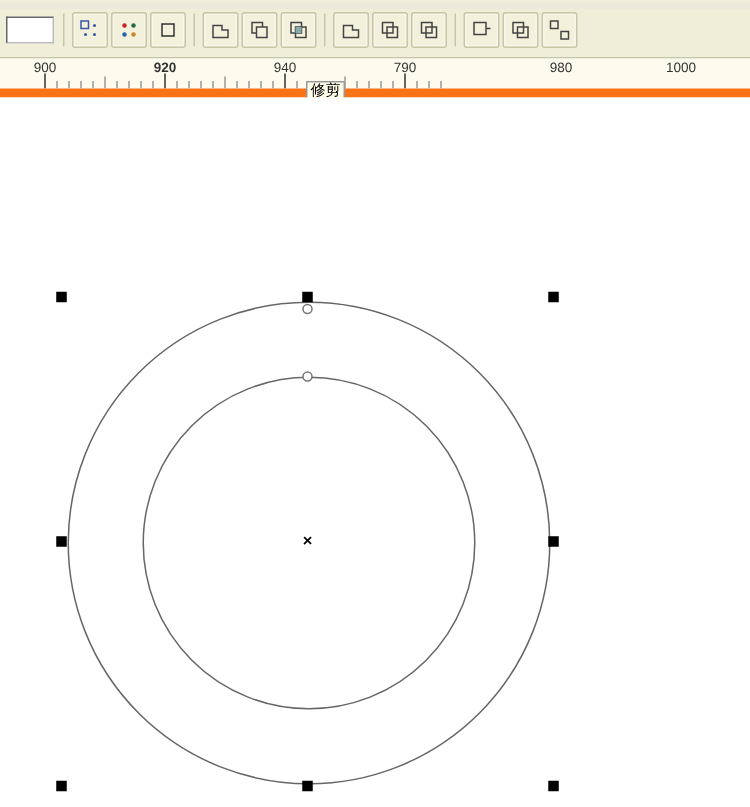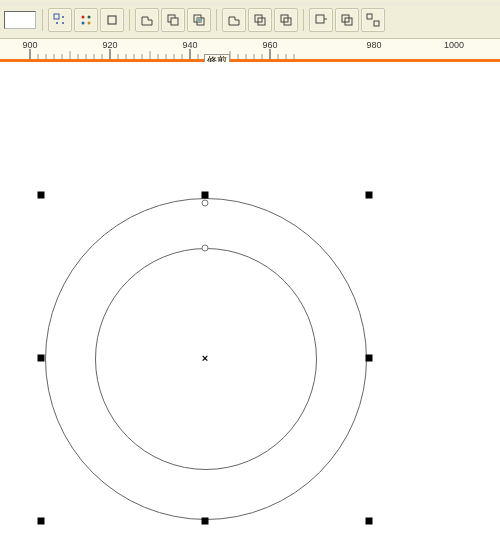--- a/index.html
+++ b/index.html
@@ -61,21 +61,21 @@
     padding: 0 2px;
     margin: 0 2px;
     width: 26px;
   }
 
   
   .ruler-wrap {
     position: relative;
     height: 20px;
     background: #fdfbed;
-    border-bottom: 3px solid #f97316;
+    border-bottom: 6px solid #f97316;
     padding-left: 40px;
   }
   .ruler {
     position: absolute;
     top: 0;
     left: 0;
     right: 0;
     height: 20px;
   }
   .ruler-label {
@@ -290,23 +290,23 @@
         <line x1="542" x2="542" y1="15" y2="20" stroke="#999"></line>
         <line x1="550" x2="550" y1="12" y2="20" stroke="#999"></line>
         <line x1="558" x2="558" y1="15" y2="20" stroke="#999"></line>
         <line x1="566" x2="566" y1="15" y2="20" stroke="#999"></line>
         <line x1="574" x2="574" y1="15" y2="20" stroke="#999"></line>
         <line x1="582" x2="582" y1="15" y2="20" stroke="#999"></line>
       </g>
   </svg>
   <div id="ruler-labels">
       <div class="ruler-label" style="left: 30px;">900</div>
-      <div class="ruler-label" style="left: 110px;">920</div>
+      <div class="ruler-label" style="left: 110px; font-weight: bold;">920</div>
       <div class="ruler-label" style="left: 190px; text-align: right;">940</div>
-      <div class="ruler-label" style="left: 270px;">960</div>
+      <div class="ruler-label" style="left: 270px;">790</div>
       <div class="ruler-label" style="left: 350px; margin-left: 24px;">980</div>
       <div class="ruler-label" style="left: 454px;">1000</div>
       <div class="ruler-label" style="left: 510px;">1020</div>
     </div>
   <div class="ruler-tip" style="left: 204px;">修剪</div>
 </div>
 
 <div class="canvas">
   <div id="shapes">
       <div class="circle" style="left: 45px; top: 136px; width: 320px; height: 320px;"></div>

